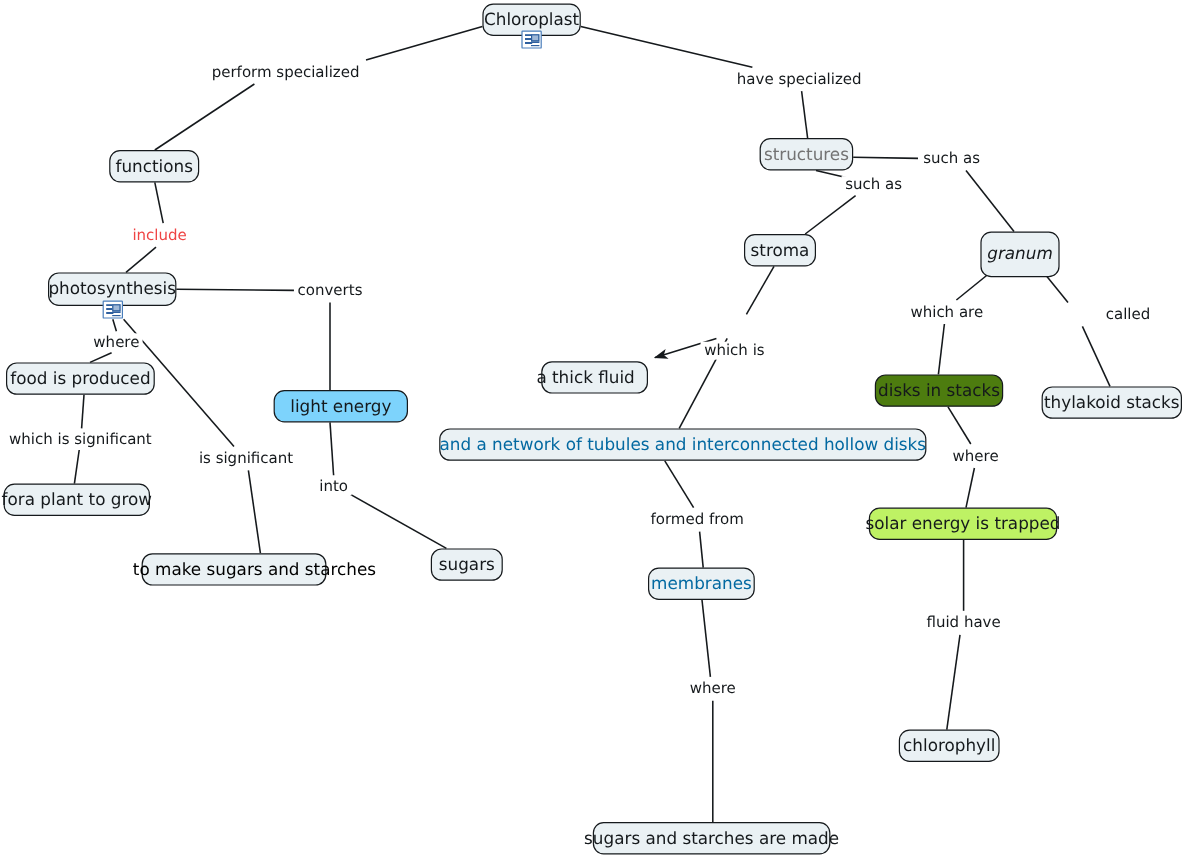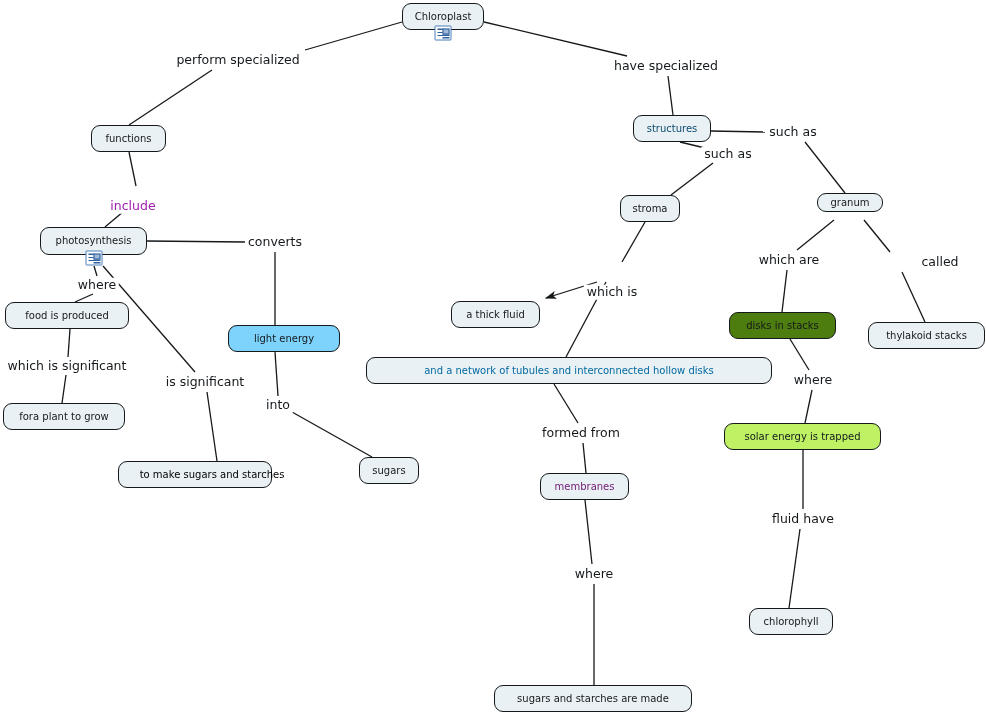--- a/index.html
+++ b/index.html
@@ -23,21 +23,21 @@
     height: 715px;
     pointer-events: none;
   }
   .node {
     position: absolute;
     box-sizing: border-box;
     background: #eaf1f4;
     border: 1.4px solid #15191c;
     border-radius: 9px;
     color: #15191c;
-    font-size: 10px;
+    font-size: 14px;
     line-height: 1;
     display: flex;
     align-items: center;
     justify-content: center;
     white-space: nowrap;
     padding: 0 10px;
     box-shadow: 0 0 0 0 rgba(0,0,0,0);
   }
   .node-label {
     display: block;
@@ -177,36 +177,36 @@
       </div>
       <div class="node" style="left: 118px; top: 461px; width: 154px; height: 27px; background: rgb(234, 241, 244); border-color: rgb(21, 25, 28); color: #000000; padding-left: 44px;">
         <span class="node-label">to make sugars and starches</span>
       </div>
       <div class="node" style="left: 228px; top: 325px; width: 112px; height: 27px; background: #7dd3fc; border-color: rgb(21, 25, 28); color: rgb(21, 25, 28);">
         <span class="node-label">light energy</span>
       </div>
       <div class="node" style="left: 359px; top: 457px; width: 60px; height: 27px; background: rgb(234, 241, 244); border-color: rgb(21, 25, 28); color: rgb(21, 25, 28);">
         <span class="node-label">sugars</span>
       </div>
-      <div class="node" style="left: 633px; top: 115px; width: 78px; height: 27px; background: rgb(234, 241, 244); border-color: rgb(21, 25, 28); color: #0c4a6e; text-align: right;">
+      <div class="node" style="left: 633px; top: 115px; width: 78px; height: 27px; background: rgb(234, 241, 244); border-color: rgb(21, 25, 28); color: #737373; text-align: right;">
         <span class="node-label">structures</span>
       </div>
       <div class="node" style="left: 620px; top: 195px; width: 60px; height: 27px; background: rgb(234, 241, 244); border-color: rgb(21, 25, 28); color: rgb(21, 25, 28);">
         <span class="node-label">stroma</span>
       </div>
-      <div class="node" style="left: 817px; top: 193px; width: 66px; height: 19px; background: rgb(234, 241, 244); border-color: rgb(21, 25, 28); color: rgb(21, 25, 28);">
+      <div class="node" style="left: 817px; top: 193px; width: 66px; height: 38px; background: rgb(234, 241, 244); border-color: rgb(21, 25, 28); color: rgb(21, 25, 28); font-style: italic;">
         <span class="node-label">granum</span>
       </div>
-      <div class="node" style="left: 451px; top: 301px; width: 89px; height: 27px; background: rgb(234, 241, 244); border-color: rgb(21, 25, 28); color: rgb(21, 25, 28);">
+      <div class="node" style="left: 451px; top: 301px; width: 89px; height: 27px; background: rgb(234, 241, 244); border-color: rgb(21, 25, 28); color: rgb(21, 25, 28); justify-content: flex-end;">
         <span class="node-label">a thick fluid</span>
       </div>
       <div class="node" style="left: 366px; top: 357px; width: 406px; height: 27px; background: rgb(234, 241, 244); border-color: rgb(21, 25, 28); color: #0369a1;">
         <span class="node-label">and a network of tubules and interconnected hollow disks</span>
       </div>
-      <div class="node" style="left: 540px; top: 473px; width: 89px; height: 27px; background: rgb(234, 241, 244); border-color: rgb(21, 25, 28); color: #701a75;">
+      <div class="node" style="left: 540px; top: 473px; width: 89px; height: 27px; background: rgb(234, 241, 244); border-color: rgb(21, 25, 28); color: #0369a1;">
         <span class="node-label">membranes</span>
       </div>
       <div class="node" style="left: 494px; top: 685px; width: 198px; height: 27px; background: rgb(234, 241, 244); border-color: rgb(21, 25, 28); color: rgb(21, 25, 28);">
         <span class="node-label">sugars and starches are made</span>
       </div>
       <div class="node" style="left: 729px; top: 312px; width: 107px; height: 27px; background: #4d7c0f; border-color: rgb(21, 25, 28); color: rgb(21, 25, 28);">
         <span class="node-label">disks in stacks</span>
       </div>
       <div class="node" style="left: 868px; top: 322px; width: 117px; height: 27px; background: rgb(234, 241, 244); border-color: rgb(21, 25, 28); color: rgb(21, 25, 28);">
         <span class="node-label">thylakoid stacks</span>
@@ -214,21 +214,21 @@
       <div class="node" style="left: 724px; top: 423px; width: 157px; height: 27px; background: #bef264; border-color: rgb(21, 25, 28); color: rgb(21, 25, 28);">
         <span class="node-label">solar energy is trapped</span>
       </div>
       <div class="node" style="left: 749px; top: 608px; width: 84px; height: 27px; background: rgb(234, 241, 244); border-color: rgb(21, 25, 28); color: rgb(21, 25, 28);">
         <span class="node-label">chlorophyll</span>
       </div>
     </div>
   <div id="labels-layer">
       <div class="edge-label" style="left: 238px; top: 60px; color: rgb(21, 25, 28);">perform specialized</div>
       <div class="edge-label" style="left: 666px; top: 66px; color: rgb(21, 25, 28);">have specialized</div>
-      <div class="edge-label" style="left: 133px; top: 196px; color: #a21caf; margin-top: 10px;">include</div>
+      <div class="edge-label" style="left: 133px; top: 196px; color: #ef4444;">include</div>
       <div class="edge-label" style="left: 275px; top: 242px; color: rgb(21, 25, 28);">converts</div>
       <div class="edge-label" style="left: 97px; top: 285px; color: rgb(21, 25, 28);">where</div>
       <div class="edge-label" style="left: 67px; top: 366px; color: rgb(21, 25, 28);">which is significant</div>
       <div class="edge-label" style="left: 205px; top: 382px; color: rgb(21, 25, 28);">is significant</div>
       <div class="edge-label" style="left: 278px; top: 405px; color: rgb(21, 25, 28);">into</div>
       <div class="edge-label" style="left: 728px; top: 154px; color: rgb(21, 25, 28);">such as</div>
       <div class="edge-label" style="left: 793px; top: 132px; color: rgb(21, 25, 28);">such as</div>
       <div class="edge-label" style="left: 612px; top: 272px; color: rgb(21, 25, 28); margin-top: 20px;">which is</div>
       <div class="edge-label" style="left: 581px; top: 433px; color: rgb(21, 25, 28);">formed from</div>
       <div class="edge-label" style="left: 594px; top: 574px; color: rgb(21, 25, 28);">where</div>

